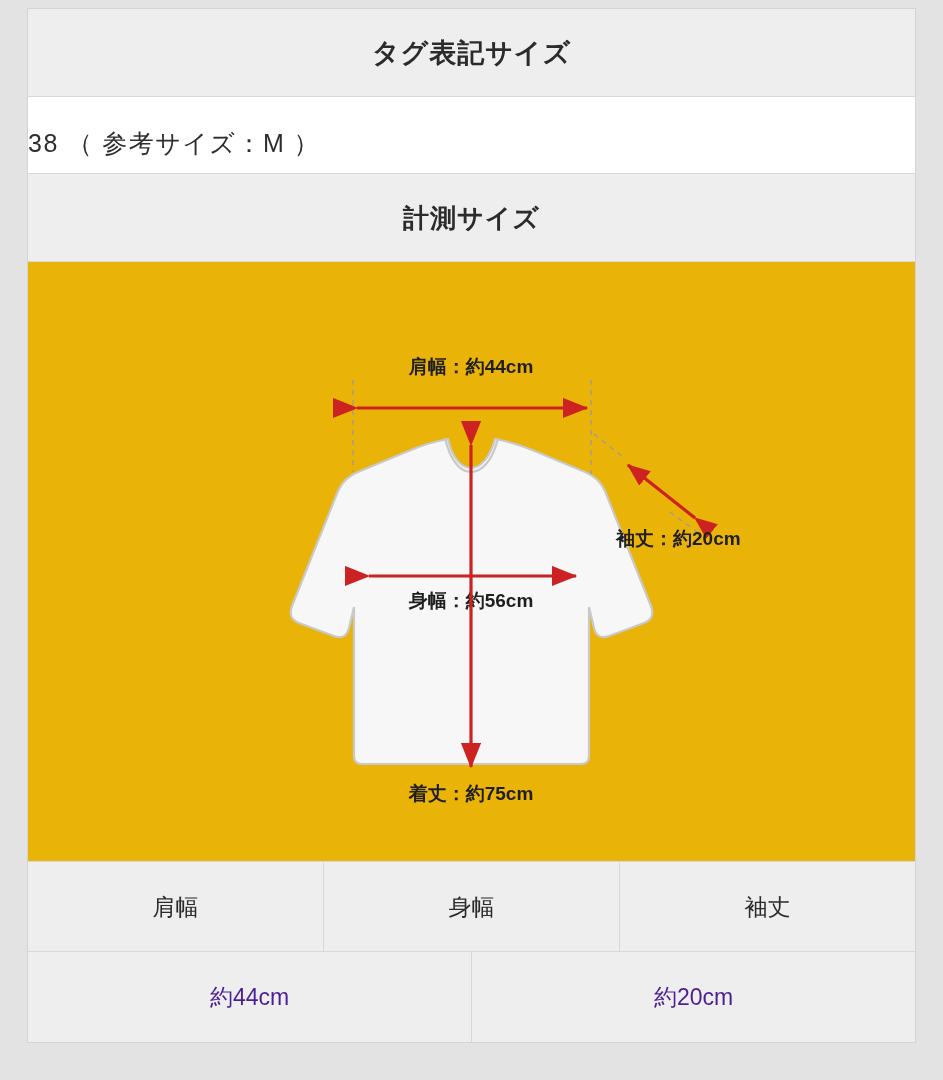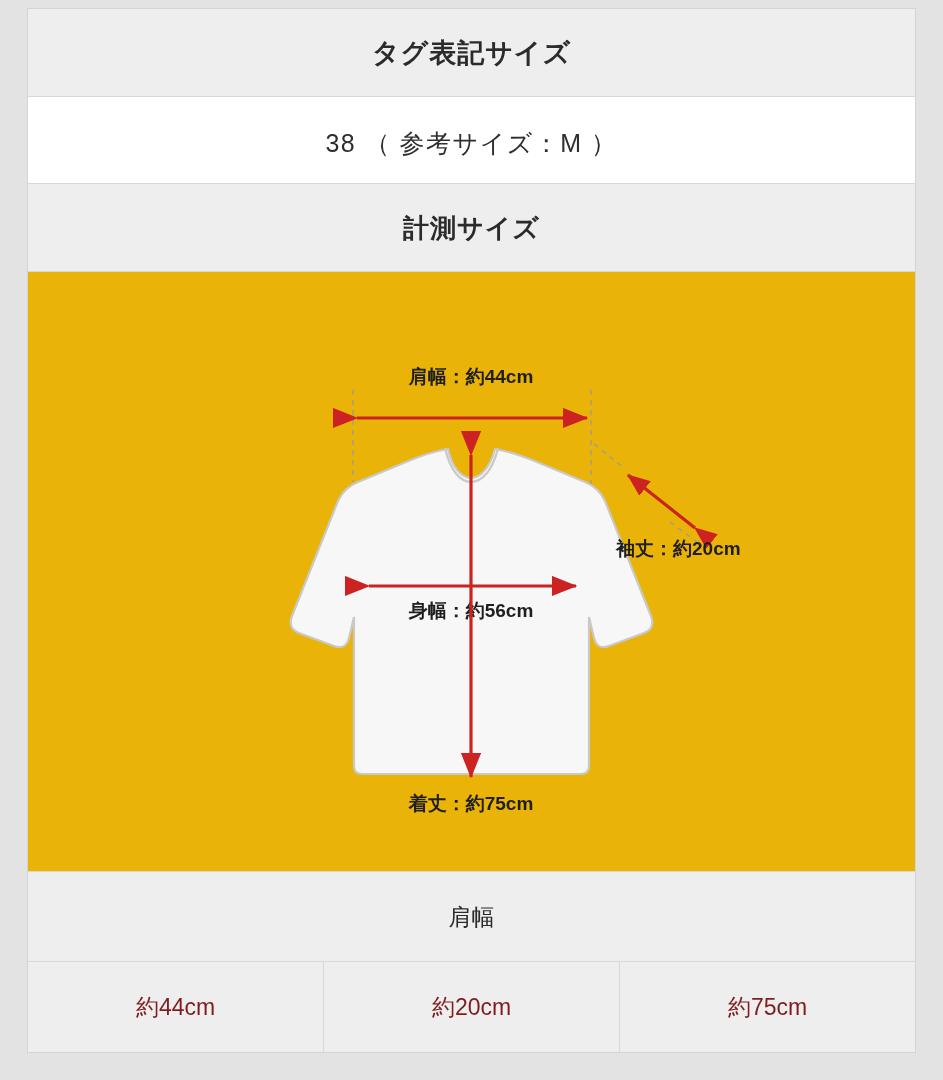--- a/index.html
+++ b/index.html
@@ -45,23 +45,22 @@
     height: 88px;
     line-height: 88px;
     font-size: 27px;
     letter-spacing: 1px;
   }
   .cell-value {
     width: 100%;
     box-sizing: border-box;
     background: #ffffff;
     border-bottom: 1px solid #d8d8d8;
-    height: 87px;
+    height: 77px;
     line-height: 93px;
-    text-align: center;
     font-size: 25px;
     color: #2e2e2e;
     letter-spacing: 1.5px;
   }
   .title-measure {
     height: 88px;
     line-height: 88px;
     font-size: 26px;
     letter-spacing: 1px;
   }
@@ -100,21 +99,21 @@
   .footer-head:last-child { border-right: none; }
   .footer-val {
     flex: 1 1 0;
     box-sizing: border-box;
     background: #eeeeee;
     border-right: 1px solid #d8d8d8;
     height: 90px;
     line-height: 90px;
     text-align: center;
     font-size: 23px;
-    color: #7f1d1d;
+    color: #4c1d95;
   }
   .footer-val:last-child { border-right: none; }
   .dim-label {
     font-family: "Liberation Sans", sans-serif;
     font-size: 19px;
     font-weight: bold;
     fill: #1f1f1f;
   }
 </style>
 </head>
@@ -200,22 +199,23 @@
           <g>
             <line x1="443" y1="183" x2="443" y2="505" stroke="#cc2222" stroke-width="3.2" marker-start="url(#ar)" marker-end="url(#ar)"></line>
             <text class="dim-label" x="443" y="538" text-anchor="middle">着丈：約75cm</text>
           </g>
         </svg>
       </div>
     </div>
 
     <div class="footer-row">
       <div class="footer-head">肩幅</div>
+      <div class="footer-head">身幅</div>
+      <div class="footer-head">袖丈</div>
     </div>
 
     <div class="footer-row">
       <div class="footer-val">約44cm</div>
       <div class="footer-val">約20cm</div>
-      <div class="footer-val">約75cm</div>
     </div>
 
   </div>
 </div>
 
 </body></html>

